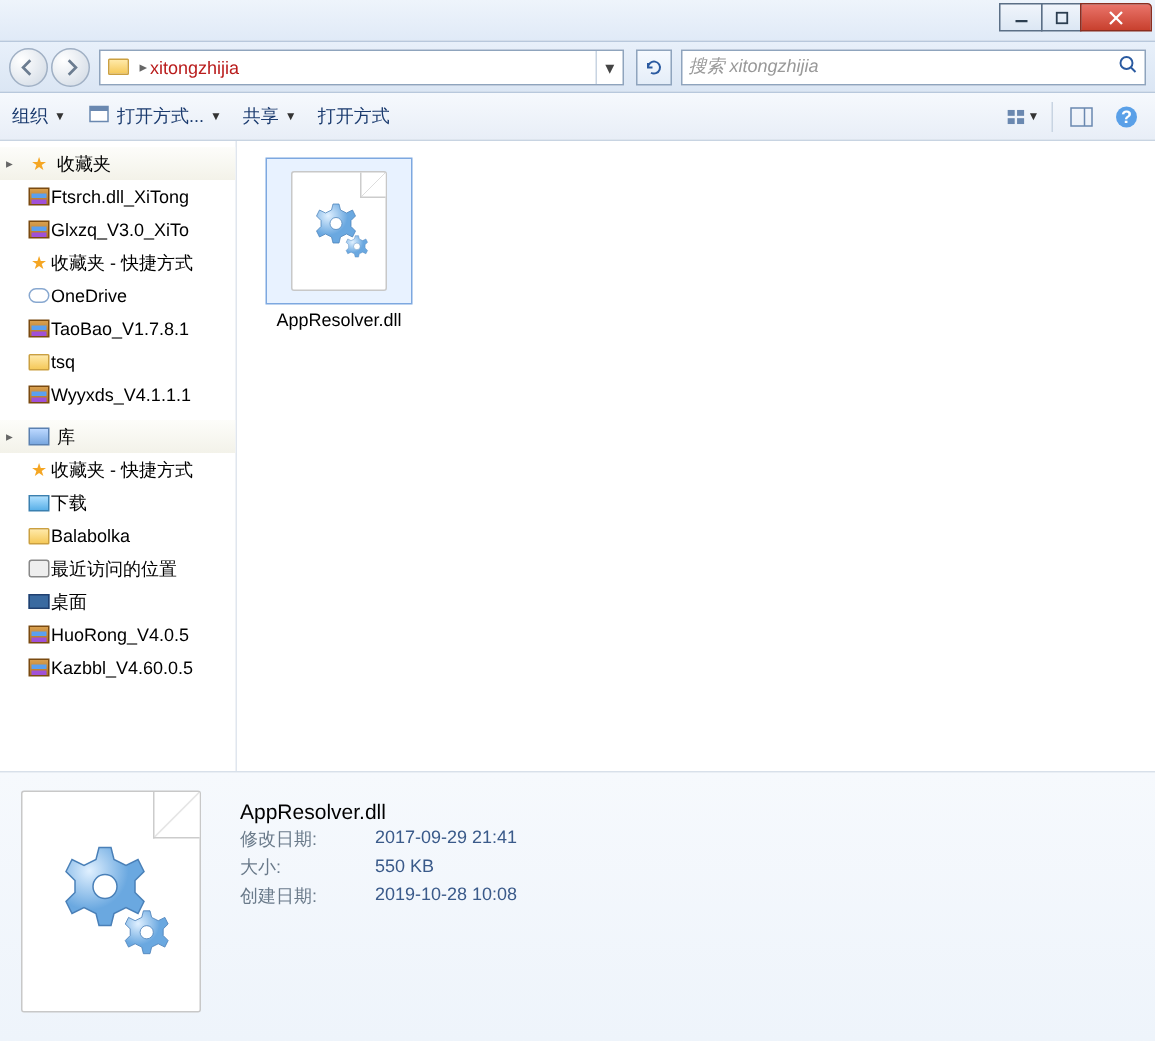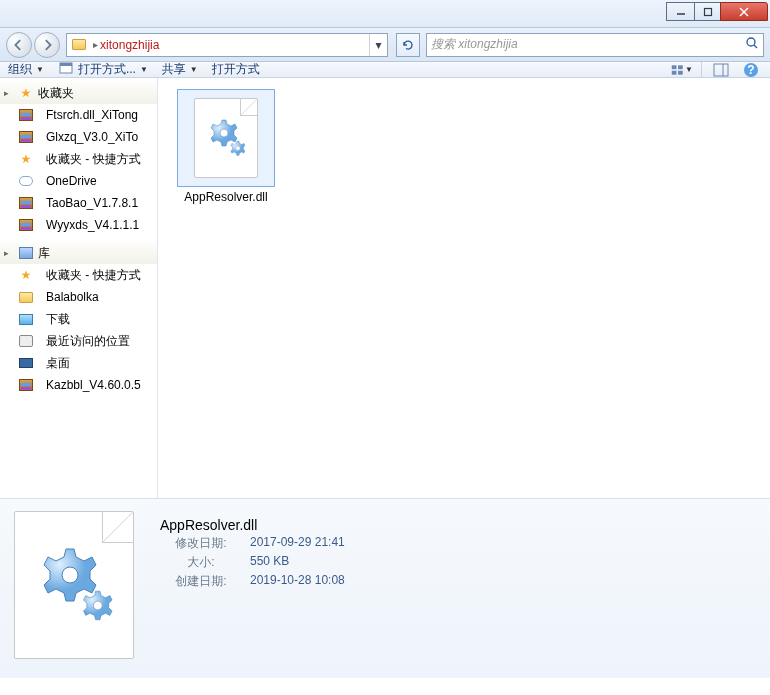--- a/index.html
+++ b/index.html
@@ -16,37 +16,37 @@
 .navbar { height: 34px; background: linear-gradient(#e8f0fa, #dbe6f4); border-bottom: 1px solid #b8c8dc; display: flex; align-items: center; padding: 0 6px; gap: 6px; }
 .nav-arrows { display: flex; }
 .nav-arrow { width: 26px; height: 26px; border-radius: 50%; background: radial-gradient(circle at 30% 30%, #fff, #cfd8e3); border: 1px solid #a0b0c4; display: flex; align-items: center; justify-content: center; color: #6b7c90; }
 .nav-arrow + .nav-arrow { margin-left: 2px; }
 .addr-wrap { flex: 1; display: flex; align-items: center; background: #fff; border: 1px solid #8fa4bd; height: 24px; }
 .addr-icon { width: 20px; height: 20px; margin: 0 2px; display: flex; align-items: center; justify-content: center; }
 .addr-sep { color: #666; padding: 0 2px; font-size: 10px; }
 .addr-text { flex: 1; color: #b91c1c; }
 .addr-drop { width: 18px; border-left: 1px solid #c8d4e2; height: 100%; display: flex; align-items: center; justify-content: center; color: #444; }
 .refresh-btn { width: 24px; height: 24px; border: 1px solid #8fa4bd; background: linear-gradient(#f6faff,#e4edf8); display: flex; align-items: center; justify-content: center; color: #2a5aa0; margin-left: 2px; }
-.search-wrap { width: 338px; display: flex; align-items: center; background: #fff; border: 1px solid #8fa4bd; height: 24px; padding: 0 4px; }
+.search-wrap { width: 310px; display: flex; align-items: center; background: #fff; border: 1px solid #8fa4bd; height: 24px; padding: 0 4px; }
 .search-input-text { color: #999; font-style: italic; flex: 1; }
 .search-icon { color: #2a5aa0; }
 
 
-.toolbar { height: 16px; background: linear-gradient(#f6f9fd, #e8eef7); border-bottom: 1px solid #c8d4e2; display: flex; align-items: center; padding: 0 8px; gap: 14px; color: #1a3a6e; }
+.toolbar { height: 32px; background: linear-gradient(#f6f9fd, #e8eef7); border-bottom: 1px solid #c8d4e2; display: flex; align-items: center; padding: 0 8px; gap: 14px; color: #1a3a6e; }
 .tb-item { display: flex; align-items: center; gap: 4px; }
 .tb-drop { font-size: 8px; color: #333; }
 .tb-right { margin-left: auto; display: flex; align-items: center; gap: 8px; }
 .tb-icon-btn { width: 22px; height: 22px; display: flex; align-items: center; justify-content: center; }
 .tb-sep { width: 1px; height: 20px; background: #c8d4e2; }
 
 
 .main { display: flex; height: 420px; }
 .sidebar { width: 158px; overflow: hidden; border-right: 1px solid #e0e6ee; padding-top: 4px; }
 .side-group-header { background: linear-gradient(#fdfdfa, #f3f2e9); height: 22px; display: flex; align-items: center; padding: 0 4px; gap: 4px; font-weight: normal; }
-.side-item { height: 22px; display: flex; align-items: center; padding-left: 18px; gap: 12px; white-space: nowrap; overflow: hidden; }
+.side-item { height: 22px; display: flex; align-items: center; padding-left: 18px; gap: 0; white-space: nowrap; overflow: hidden; }
 .side-item-lib { padding-left: 4px; }
 .tri { font-size: 9px; color: #666; width: 10px; display: inline-block; }
 .ico { width: 16px; height: 16px; display: inline-flex; align-items: center; justify-content: center; }
 .ico-star { color: #f5a623; }
 .ico-rar { background: linear-gradient(#d8a050,#b07020); border: 1px solid #7a4a10; width: 14px; height: 12px; position: relative; }
 .ico-rar::before { content: ""; position: absolute; top: 3px; left: 1px; right: 1px; height: 3px; background: #5aa0f0; }
 .ico-rar::after { content: ""; position: absolute; top: 3px; left: 1px; right: 1px; height: 3px; background: #a050d8; top: 7px; }
 .ico-folder { width: 14px; height: 11px; background: linear-gradient(#ffe9a8,#f5c95a); border: 1px solid #cba040; border-radius: 1px; }
 .ico-onedrive { width: 14px; height: 10px; background: #fff; border: 1px solid #88a8d0; border-radius: 5px; }
 .ico-lib { width: 14px; height: 12px; background: linear-gradient(#bcd8ff,#7aa8e0); border: 1px solid #5a80b0; }
@@ -66,21 +66,21 @@
 
 .details { height: 180px; border-top: 1px solid #d8e0ea; background: linear-gradient(#f6f9fd, #eef4fb); display: flex; padding: 12px 14px; gap: 16px; }
 .details-thumb { width: 130px; height: 150px; }
 .details-thumb .page-icon { width: 120px; height: 148px; }
 .details-thumb .page-icon::before { width: 30px; height: 30px; }
 .details-thumb .gear-svg { width: 80px; height: 80px; }
 .details-info { padding-top: 6px; color: #3a5a8a; }
 .details-title { font-size: 14px; color: #000; margin-bottom: 2px; }
 .details-type { color: #888; margin-bottom: 6px; }
 .details-row { display: flex; margin-bottom: 2px; }
-.details-label { width: 90px; text-align: center; color: #6a7a8a; padding-right: 8px; }
+.details-label { width: 90px; text-align: left; color: #6a7a8a; padding-right: 8px; }
 .details-value { color: #3a5a8a; }
 
 </style>
 </head>
 <body>
 
 <div class="titlebar">
   <div class="win-btn">
       <svg viewBox="0 0 10 10">
         <line x1="1" y1="7" x2="9" y2="7" stroke="currentColor" stroke-width="1.5"></line>
@@ -211,59 +211,71 @@
         <span>OneDrive</span>
       </div>
     <div class="side-item">
         <span class="ico">
           <span class="ico-rar"></span>
         </span>
         <span>TaoBao_V1.7.8.1</span>
       </div>
     <div class="side-item">
         <span class="ico">
+          <span class="ico-folder"></span>
+        </span>
+        <span>tsq</span>
+      </div>
+    <div class="side-item">
+        <span class="ico">
           <span class="ico-rar"></span>
         </span>
         <span>Wyyxds_V4.1.1.1</span>
       </div>
 
     <div class="side-group-header side-item-lib" style="margin-top:6px">
       <span class="tri">▸</span>
         <span class="ico">
           <span class="ico-lib"></span>
         </span>
       <span>库</span>
     </div>
     <div class="side-item">
         <span class="ico ico-star">★</span>
         <span>收藏夹 - 快捷方式</span>
       </div>
     <div class="side-item">
         <span class="ico">
+          <span class="ico-dl"></span>
+        </span>
+        <span>下载</span>
+      </div>
+    <div class="side-item">
+        <span class="ico">
           <span class="ico-folder"></span>
         </span>
         <span>Balabolka</span>
       </div>
     <div class="side-item">
         <span class="ico">
-          <span class="ico-dl"></span>
-        </span>
-        <span>下载</span>
-      </div>
-    <div class="side-item">
-        <span class="ico">
           <span class="ico-recent"></span>
         </span>
         <span>最近访问的位置</span>
       </div>
     <div class="side-item">
         <span class="ico">
           <span class="ico-desk"></span>
         </span>
         <span>桌面</span>
+      </div>
+    <div class="side-item">
+        <span class="ico">
+          <span class="ico-rar"></span>
+        </span>
+        <span>HuoRong_V4.0.5</span>
       </div>
     <div class="side-item">
         <span class="ico">
           <span class="ico-rar"></span>
         </span>
         <span>Kazbbl_V4.60.0.5</span>
       </div>
   </div>
 
   <div class="content">

